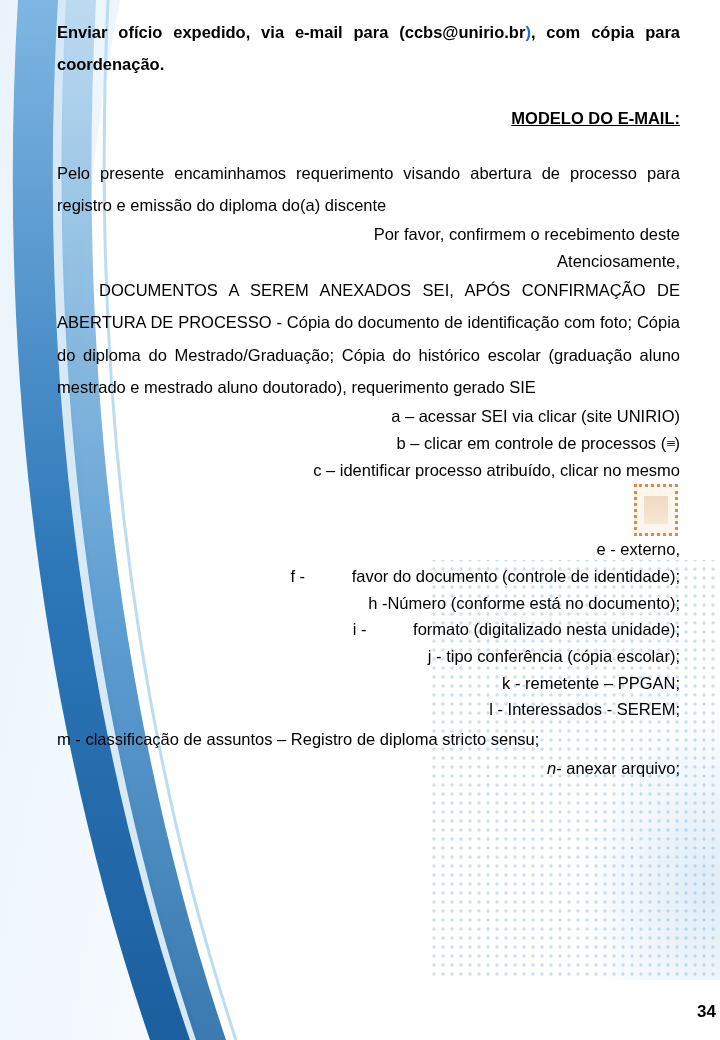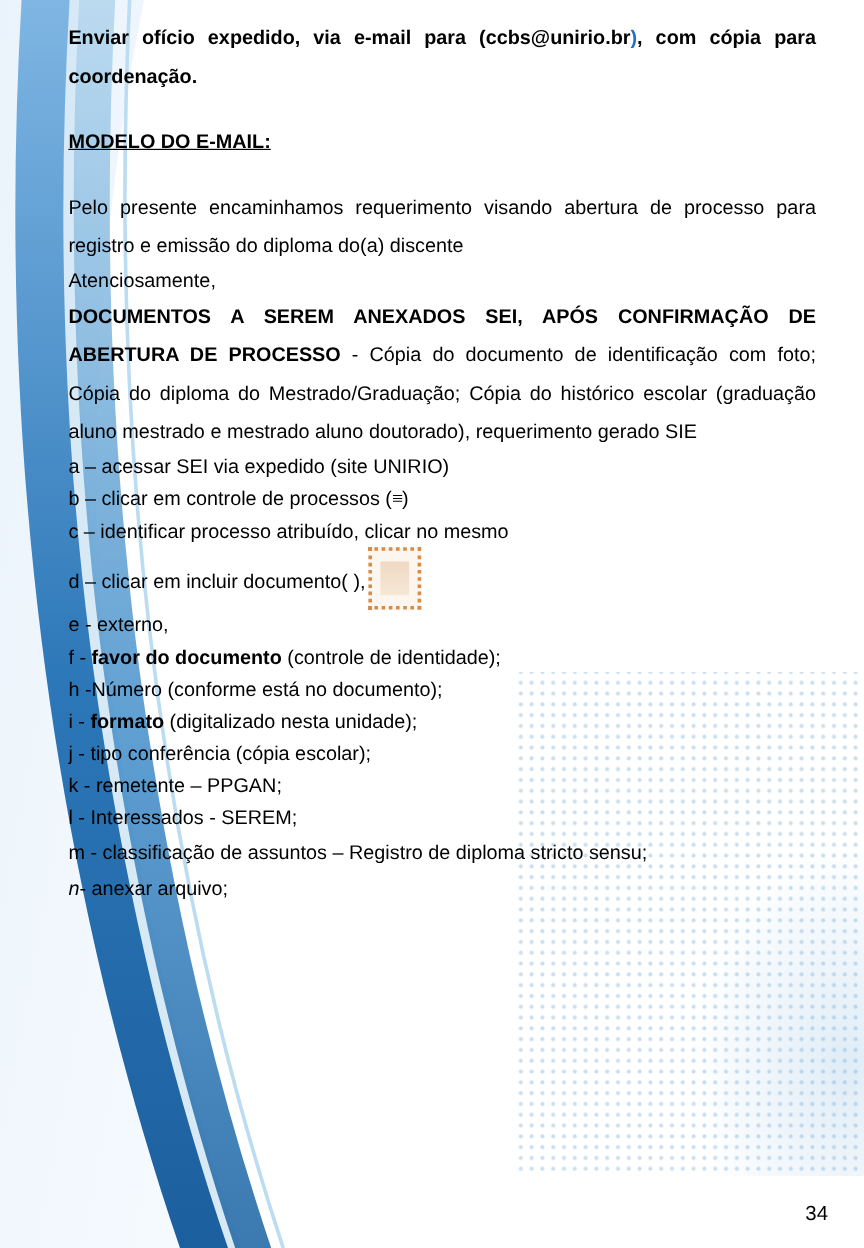--- a/index.html
+++ b/index.html
@@ -28,28 +28,28 @@
     padding: 16px 40px 0 57px;
     width: 720px;
   }
 
   .doc-body {
     font-size: 16.5px;
     line-height: 1.95;
     color: #000000;
   }
 
-  p { margin: 0; }
+  p { margin: 0; text-align: right; }
 
   .para-just {
     text-align: justify;
     text-justify: inter-word;
   }
 
-  .bold { font-weight: bold; }
+  .bold { font-weight: normal; margin-left: 42px; }
   .italic { font-style: italic; }
 
   .lead-bold {
     font-weight: bold;
     text-align: justify;
   }
 
   .link-paren { color: #1f6fc4; }
   .spacer-md { height: 22px; }
 
@@ -81,24 +81,24 @@
     content: "";
     position: absolute;
     left: 7px; top: 9px; right: 7px; bottom: 9px;
     background:
       linear-gradient(180deg, #f0d9c2 0%, #f6e7d6 100%);
     border-radius: 1px;
   }
 
   .page-number {
     position: absolute;
-    right: 30px;
+    right: 4px;
     bottom: 18px;
     font-size: 17px;
-    font-weight: normal;
+    font-weight: bold;
     color: #000;
     z-index: 3;
   }
 </style>
 </head>
 <body>
 
 <svg class="bg-deco" width="720" height="1040" viewBox="0 0 720 1040" preserveAspectRatio="none">
   <defs>
     <linearGradient id="gradLight" x1="0" y1="0" x2="1" y2="1">
@@ -148,36 +148,37 @@
       <span>Enviar ofício expedido, via e-mail para (ccbs@unirio.br</span><span class="link-paren">)</span><span>, com cópia para coordenação.</span>
     </p>
 
     <div class="spacer-md"></div>
 
     <p class="model-head">MODELO DO E-MAIL:</p>
 
     <div class="spacer-md"></div>
 
     <p class="para-just">Pelo presente encaminhamos requerimento visando abertura de processo para registro e emissão do diploma do(a) discente</p>
+    <p class="tight">Por favor, confirmem o recebimento deste</p>
     <p class="tight">Atenciosamente,</p>
 
     <p class="para-just">
       <span class="bold">DOCUMENTOS A SEREM ANEXADOS SEI, APÓS CONFIRMAÇÃO DE ABERTURA DE PROCESSO</span><span> - Cópia do documento de identificação com foto; Cópia do diploma do Mestrado/Graduação; Cópia do histórico escolar (graduação aluno mestrado e mestrado aluno doutorado), requerimento gerado SIE</span>
     </p>
 
-    <p class="tight">a – acessar SEI via expedido (site UNIRIO)</p>
+    <p class="tight">a – acessar SEI via clicar (site UNIRIO)</p>
 
     <p class="tight">
       <span>b – clicar em controle de processos (</span><span class="inline-eq">≡</span><span>)</span>
     </p>
 
     <p class="tight">c – identificar processo atribuído, clicar no mesmo</p>
 
     <p class="tight">
-      <span>d – clicar em incluir documento( ),</span><span class="inline-thumb"></span>
+      <span class="inline-thumb"></span>
     </p>
 
     <p class="tight">e - externo,</p>
 
     <p class="tight">
       <span>f - </span><span class="bold">favor do documento</span><span> (controle de identidade);</span>
     </p>
 
     <p class="tight">h -Número (conforme está no documento);</p>
 

